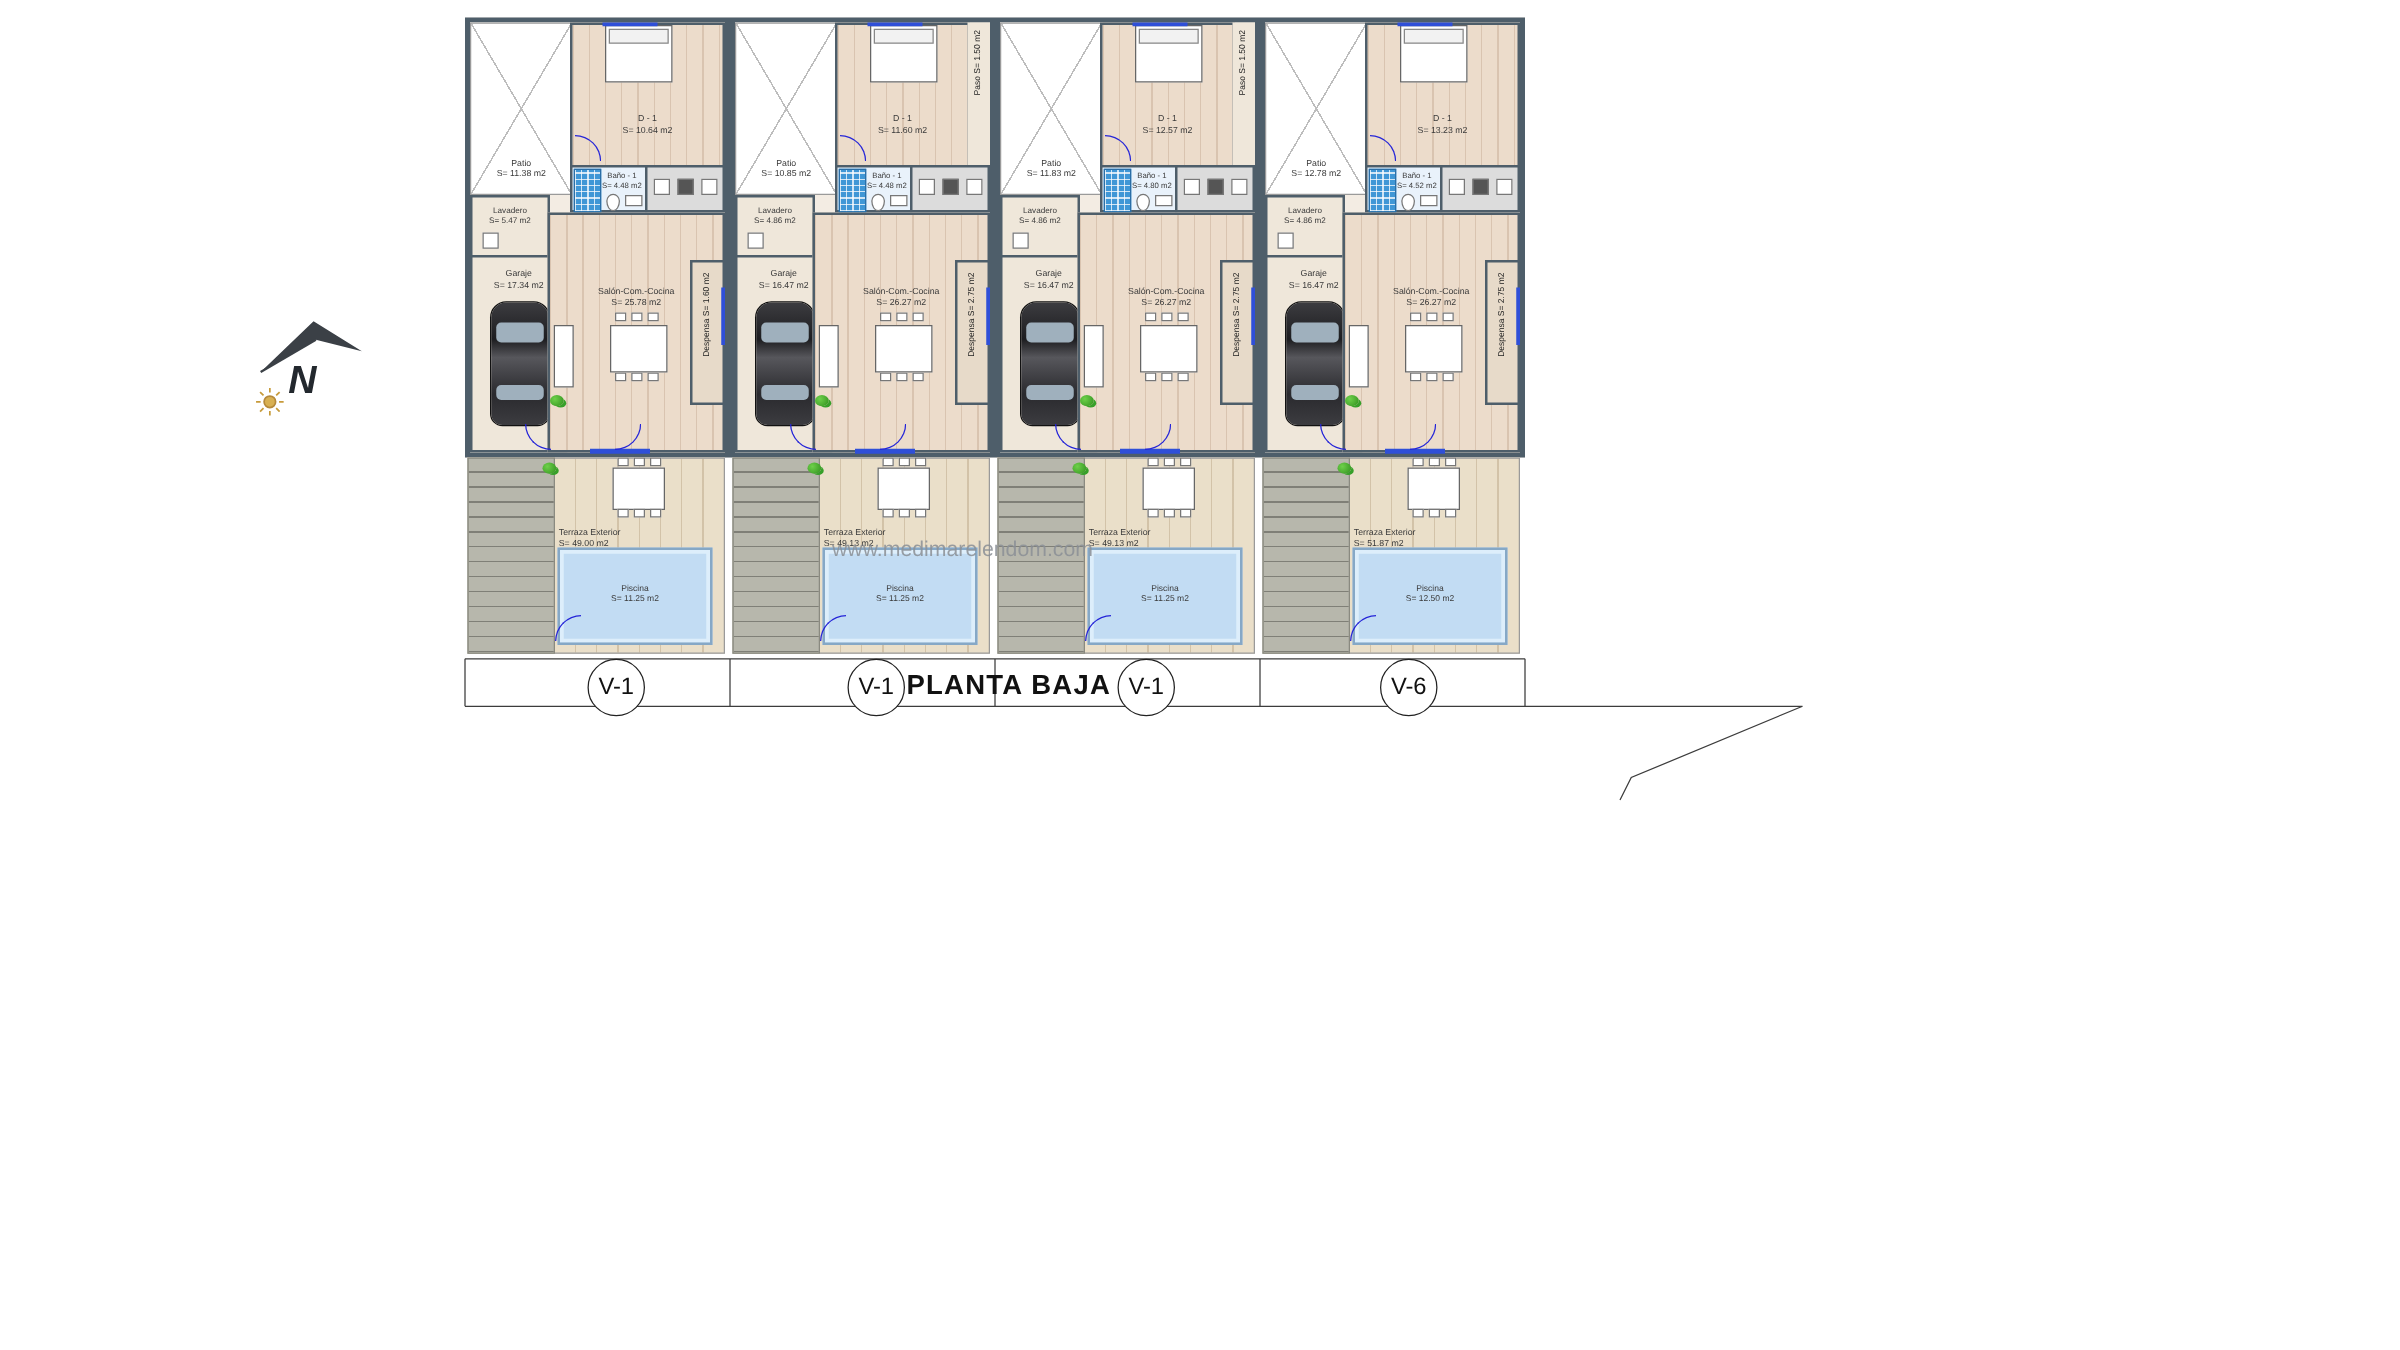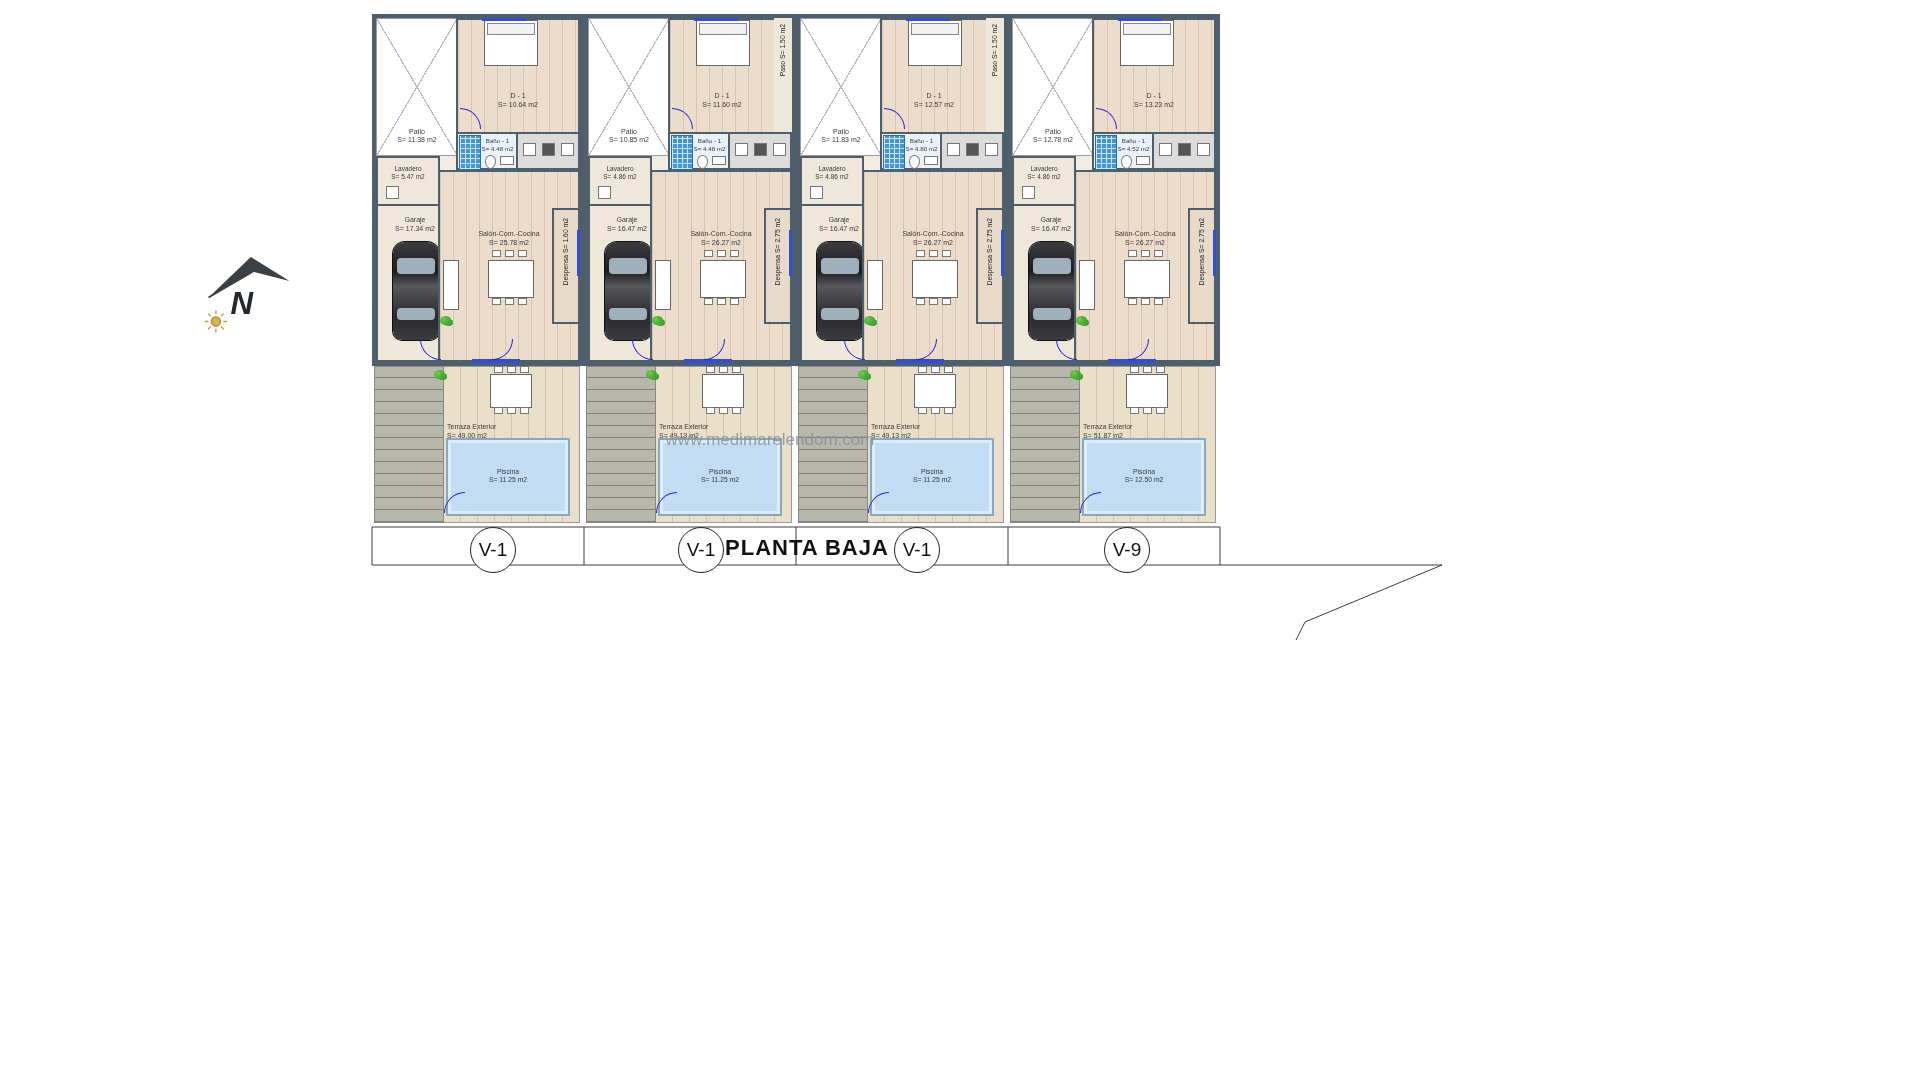--- a/index.html
+++ b/index.html
@@ -468,15 +468,15 @@
 <div class="vcircle" style="left:470px">
     <span>V-1</span>
   </div>
 <div class="vcircle" style="left:678px">
     <span>V-1</span>
   </div>
 <div class="vcircle" style="left:894px">
     <span>V-1</span>
   </div>
 <div class="vcircle" style="left:1104px">
-    <span>V-9</span>
+    <span>V-6</span>
   </div>
 <div class="plan-title">PLANTA BAJA</div>
 
 </body></html>

